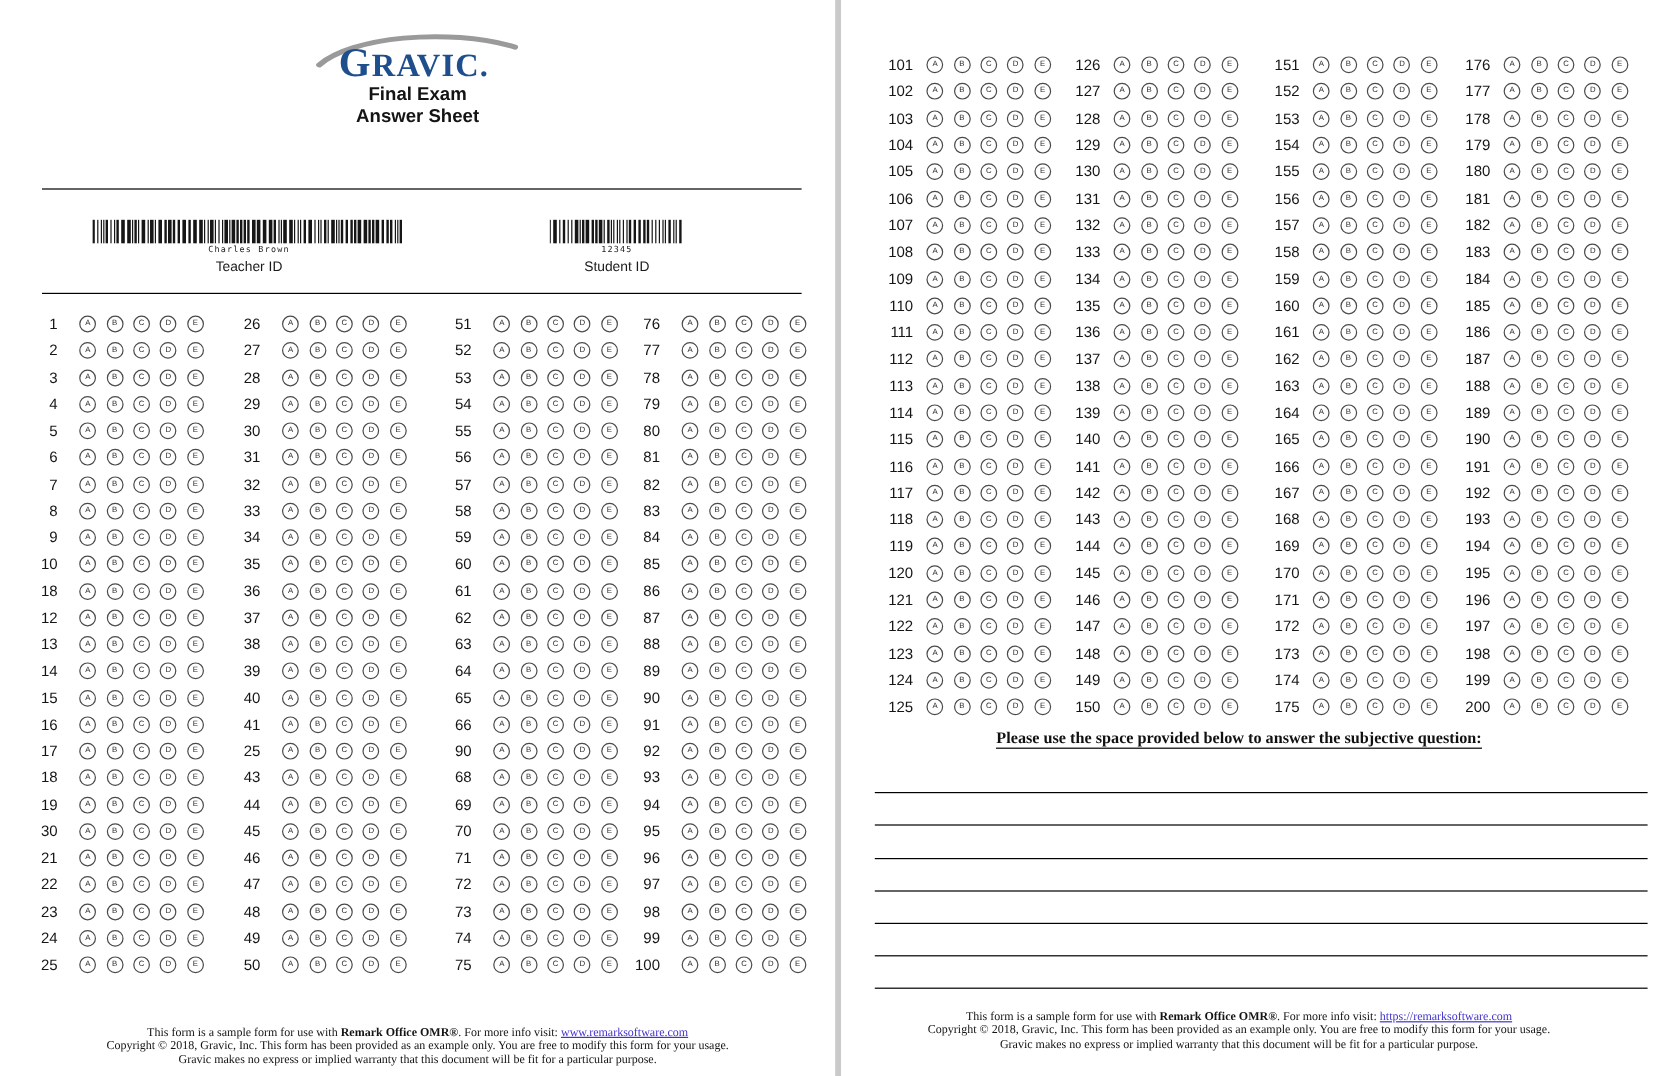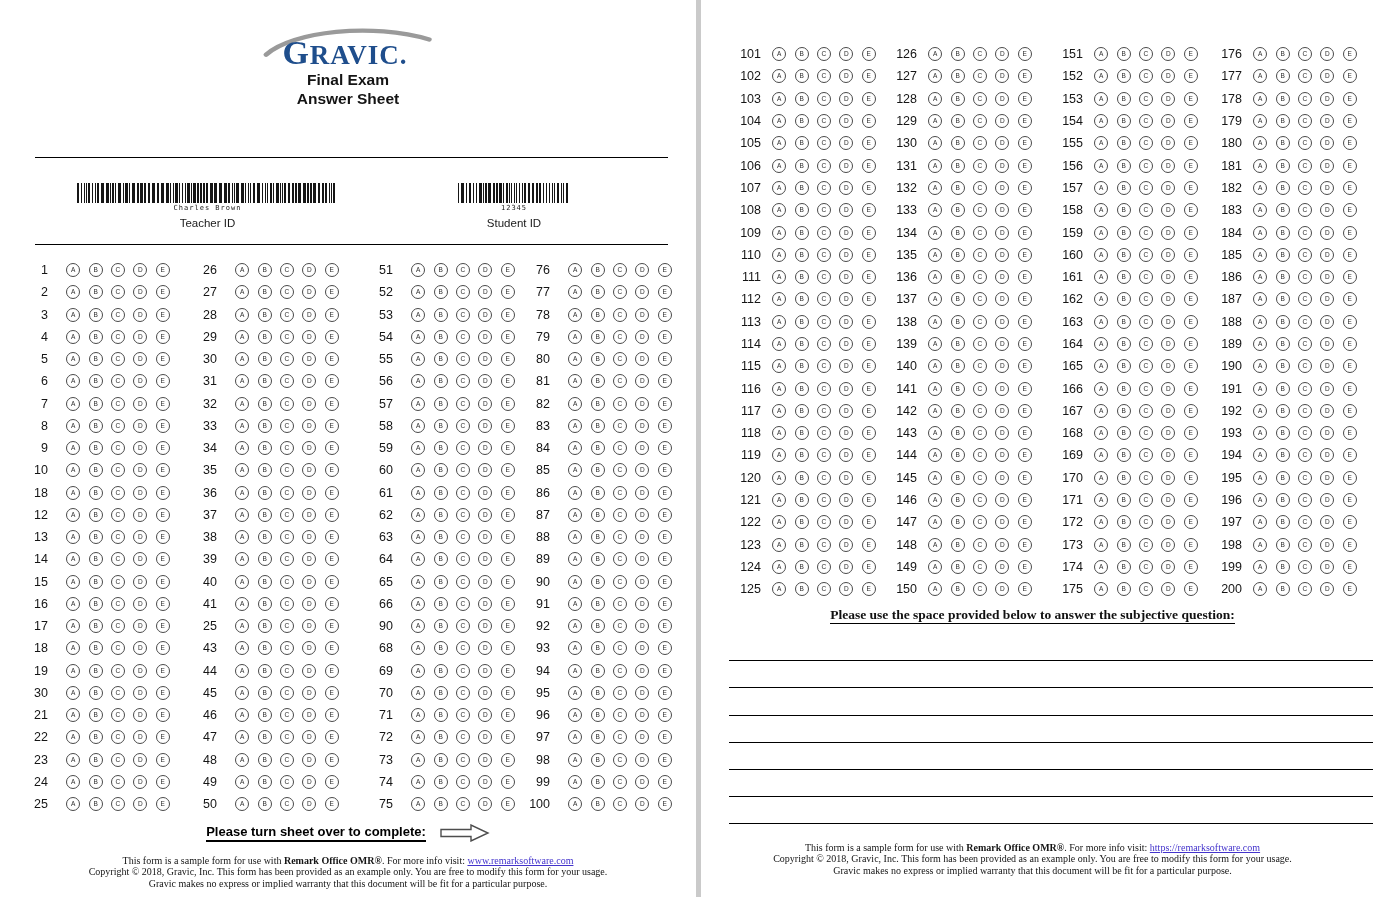--- a/index.html
+++ b/index.html
@@ -2038,26 +2038,20 @@
             <div class="cell">
               <div class="bubble">D</div>
             </div>
             <div class="cell">
               <div class="bubble">E</div>
             </div>
           </div>
         </div>
       </div>
 
-    <div class="turnover">
-      <span class="turnover-text">Please turn sheet over to complete:</span>
-      <svg class="turn-arrow" width="50" height="18" viewBox="0 0 50 18">
-        <polygon points="1,5.5 31,5.5 31,1 48,9 31,17 31,12.5 1,12.5" fill="#ffffff" stroke="#4d4d4d" stroke-width="1.4"></polygon>
-      </svg>
-    </div>
 
     <footer class="foot">
       <div>
         <span>This form is a sample form for use with </span><b>Remark Office OMR®</b><span>. For more info visit: </span><a class="link">www.remarksoftware.com</a>
       </div>
       <div>Copyright © 2018, Gravic, Inc. This form has been provided as an example only. You are free to modify this form for your usage.</div>
       <div>Gravic makes no express or implied warranty that this document will be fit for a particular purpose.</div>
     </footer>
   </section>
 

